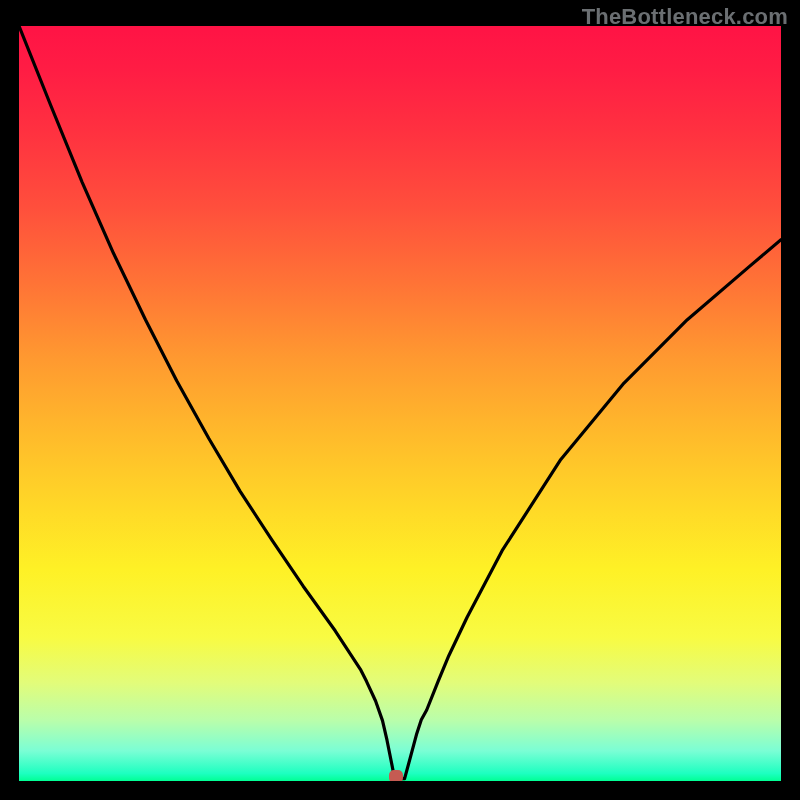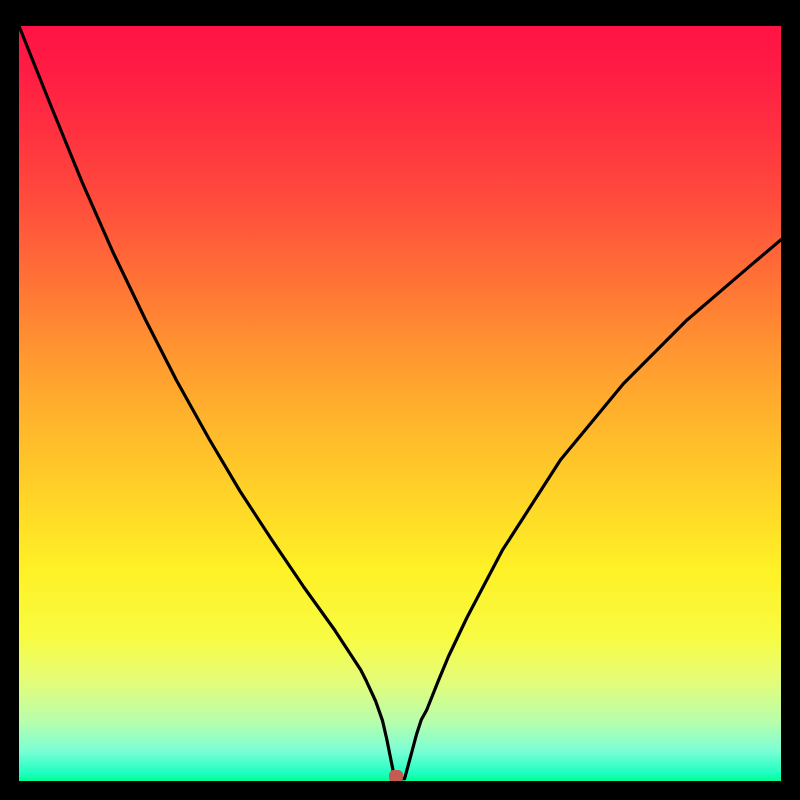--- a/index.html
+++ b/index.html
@@ -73,20 +73,21 @@
     height: 13px;
     border-radius: 5px;
     background: #c55b52;
   }
 </style>
 </head>
 <body>
 
 <div class="frame">
 
+  <div class="watermark">TheBottleneck.com</div>
 
   <div class="plot">
     <div class="gradient"></div>
 
     <svg class="curve" viewBox="0 0 762 755" preserveAspectRatio="none">
       <path d="M0.0 0.0 L32.0 80.0 L63.2 156.3 L94.5 227.3 L126.5 293.7 L157.7 354.8 L189.7 412.2 L221.0 465.1 L253.0 514.2 L284.2 560.2 L316.2 604.8 L341.4 643.3 L347.5 655.3 L356.6 675.0 L363.5 694.6 L368.0 714.2 L375.7 752.7 L385.6 752.7 L391.7 730.1 L397.8 707.4 L402.3 693.8 L407.7 684.0 L419.1 655.3 L429.8 629.7 L448.1 591.2 L483.1 524.7 L541.8 433.4 L605.0 357.1 L668.3 293.7 L730.8 240.1 L762.0 213.7" fill="none" stroke="#000" stroke-width="3.2" stroke-linecap="round" stroke-linejoin="round"></path>
     </svg>
 
     <div class="marker" style="left: 370.19px; top: 743.97px; width: 14px; height: 13px; background: rgb(197, 91, 82);"></div>
   </div>

